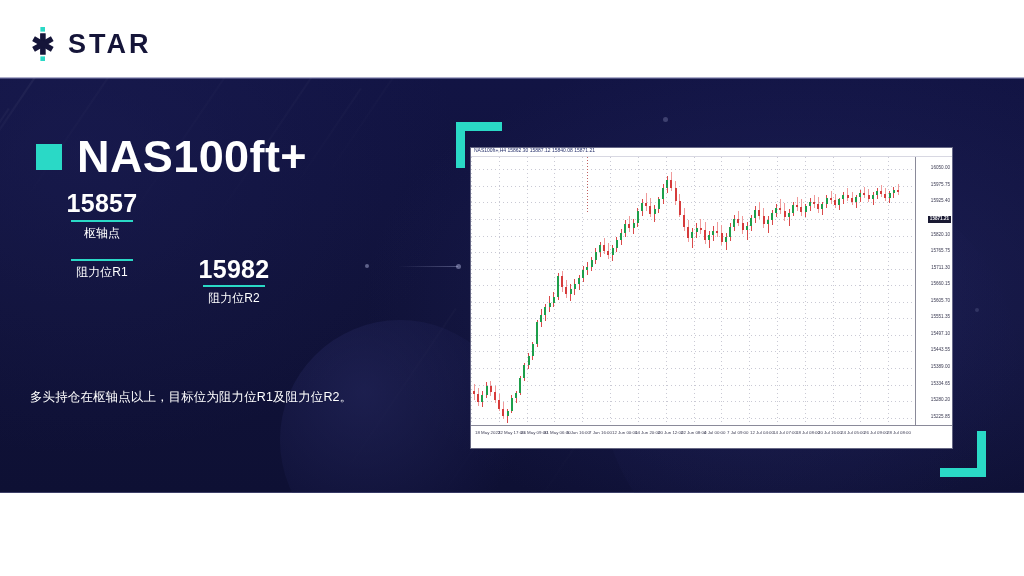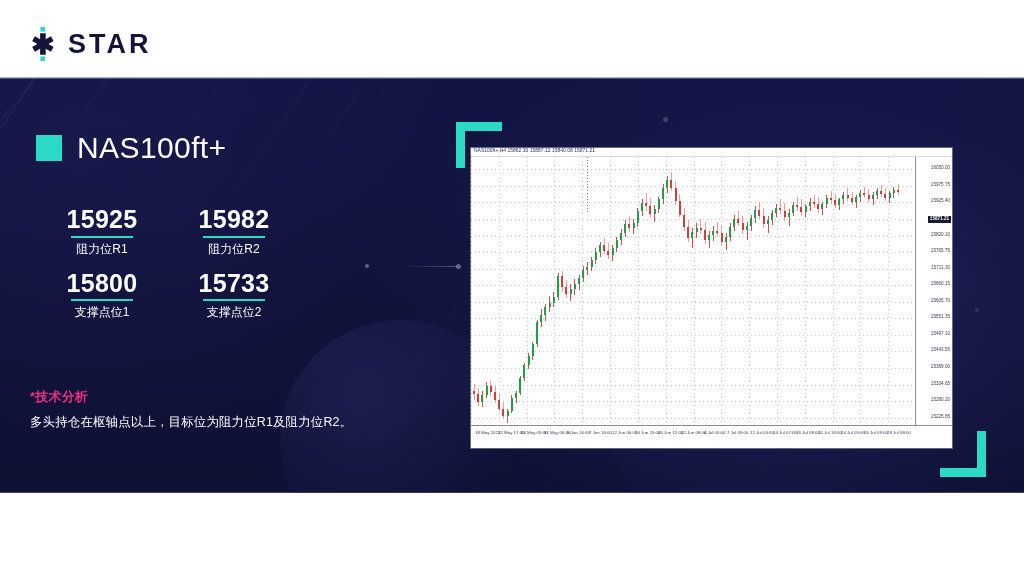--- a/index.html
+++ b/index.html
@@ -36,21 +36,21 @@
 
   
   .streak{position:absolute;background:linear-gradient(180deg,rgba(255,255,255,.11),rgba(255,255,255,0));transform-origin:top left;}
   .dot{position:absolute;border-radius:50%;background:rgba(190,195,235,.45);}
   .dot-trail{position:absolute;height:1px;background:linear-gradient(90deg,rgba(190,195,235,0),rgba(190,195,235,.35));}
   .planet{position:absolute;border-radius:50%;background:radial-gradient(circle at 35% 30%, rgba(47,50,112,.75), rgba(25,27,78,.35) 60%, rgba(17,19,64,0) 72%);}
 
   
   .title-row{position:absolute;left:36px;top:131px;display:flex;align-items:center;gap:15px;}
   .title-sq{width:26px;height:26px;background:#2ad9c6;}
-  .title-txt{font-size:30px;font-weight:normal;color:#ffffff;letter-spacing:.4px;}
+  .title-txt{font-size:45px;font-weight:bold;color:#ffffff;letter-spacing:.4px;}
 
   .levels{position:absolute;left:36px;top:190px;width:360px;}
   .lv-row{display:flex;}
   .lv{width:132px;text-align:center;}
   .lv-num{font-size:25px;font-weight:bold;color:#ffffff;line-height:1.06;letter-spacing:.3px;}
   .lv-ul{width:62px;height:2px;background:#2ad9c6;margin:3px auto 4px auto;}
   .lv-lab{font-size:12px;color:#ffffff;line-height:1.2;}
   .row-gap-1{height:16px;}
   .row-gap-2{height:14px;}
 
@@ -136,50 +136,43 @@
 
     <div class="planet" style="left:280px;top:242px;width:240px;height:240px;opacity:.55;"></div>
     <div class="planet" style="left:600px;top:90px;width:420px;height:420px;opacity:.35;"></div>
 
     <div class="title-row" style="top:53px">
       <span class="title-sq"></span>
       <span class="title-txt">NAS100ft+</span>
     </div>
 
     <div class="levels" style="top:112px">
+      <div class="lv-row">
+        <div class="lv">
+          <div class="lv-num">15857</div>
+          <div class="lv-ul"></div>
+          <div class="lv-lab">枢轴点</div>
+        </div>
+      </div>
       <div class="row-gap-1"></div>
       <div class="lv-row">
         <div class="lv">
-          <div class="lv-num">15925</div>
           <div class="lv-ul"></div>
           <div class="lv-lab">阻力位R1</div>
         </div>
         <div class="lv">
           <div class="lv-num">15982</div>
           <div class="lv-ul"></div>
           <div class="lv-lab">阻力位R2</div>
         </div>
       </div>
       <div class="row-gap-2"></div>
-      <div class="lv-row">
-        <div class="lv">
-          <div class="lv-num">15800</div>
-          <div class="lv-ul"></div>
-          <div class="lv-lab">支撑点位1</div>
-        </div>
-        <div class="lv">
-          <div class="lv-num">15733</div>
-          <div class="lv-ul"></div>
-          <div class="lv-lab">支撑点位2</div>
-        </div>
-      </div>
     </div>
 
     <div class="analysis" style="top:310px">
-      <div class="an-head">*技术分析</div>
       <div class="an-body">多头持仓在枢轴点以上，目标位为阻力位R1及阻力位R2。</div>
     </div>
 
     <div class="bracket" style="left:456px;top:44px;width:46px;height:46px;">
       <span style="left:0;top:0;width:46px;height:9px;"></span>
       <span style="left:0;top:0;width:9px;height:46px;"></span>
     </div>
     <div class="bracket" style="left:940px;top:353px;width:46px;height:46px;">
       <span style="left:0;bottom:0;width:46px;height:9px;"></span>
       <span style="right:0;top:0;width:9px;height:46px;"></span>

